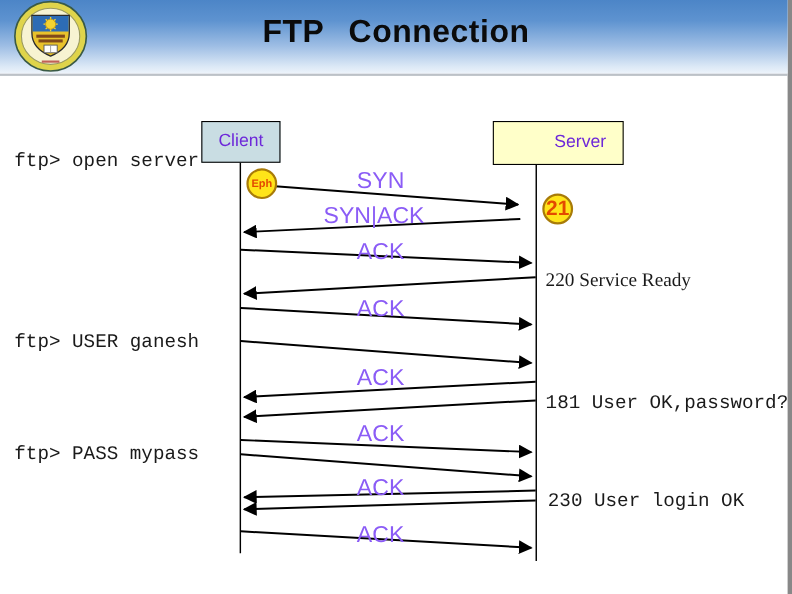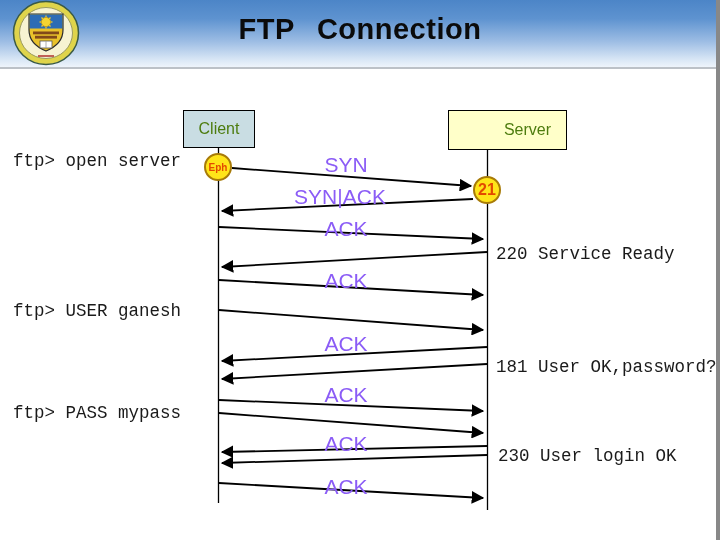--- a/index.html
+++ b/index.html
@@ -7,34 +7,34 @@
          font-family:"Liberation Sans",sans-serif;}
   
   .header{position:absolute;left:0;top:0;width:720px;height:67px;
           background:linear-gradient(180deg,#4c85c7 0%,#5e93d0 28%,#9dbde4 62%,#dbe8f6 90%,#eef4fb 100%);}
   .header-divider{position:absolute;left:0;top:67px;width:720px;height:2px;background:#bcc1c7;}
   .slide-title{position:absolute;left:0;top:13px;width:720px;text-align:center;
                font-size:29px;font-weight:bold;color:#0b0b0b;word-spacing:14px;letter-spacing:.5px;}
   .logo{position:absolute;left:12px;top:0px;width:68px;height:66px;}
   
   .node-box{position:absolute;border:1.4px solid #000;display:flex;align-items:center;justify-content:center;
-            font-size:16px;color:#4d7c0f;}
+            font-size:16px;color:#6d28d9;}
   .client-box{left:183px;top:110px;width:70px;height:36px;background:#c9dde3;}
   .server-box{left:448px;top:110px;width:77px;height:38px;background:#ffffc9;padding-left:40px;}
   
   .seq{position:absolute;left:0;top:0;width:720px;height:540px;}
   .seq line{stroke:#000;}
   .lifeline{stroke-width:1.3;}
   .arrow{stroke-width:1.8;}
   
   .port{position:absolute;width:24px;height:24px;border-radius:50%;background:#ffe419;
         border:2px solid #a87b08;display:flex;align-items:center;justify-content:center;
-        font-weight:bold;color:#e34a00;}
+        font-weight:bold;color:#e34a00;margin-left:20px;}
   .port-eph{left:204px;top:153px;font-size:10px;}
-  .port-21{left:473px;top:176px;font-size:16px;text-align:right;}
+  .port-21{left:473px;top:176px;font-size:19px;text-align:right;}
   
   .alabel{position:absolute;transform:translateX(-50%);white-space:nowrap;
           font-size:21px;color:#8b5cf6;}
   
   .mono{position:absolute;white-space:nowrap;font-family:"Liberation Mono","DejaVu Sans Mono",monospace;
         font-size:17.5px;color:#1a1a1a;}
 </style>
 </head>
 <body>
 
@@ -100,21 +100,21 @@
 
   <div class="alabel" style="left:346px;top:153px;">SYN</div>
   <div class="alabel" style="left:340px;top:185px;">SYN|ACK</div>
   <div class="alabel" style="left:346px;top:217px;">ACK</div>
   <div class="alabel" style="left:346px;top:269px;">ACK</div>
   <div class="alabel" style="left:346px;top:332px;">ACK</div>
   <div class="alabel" style="left:346px;top:383px;">ACK</div>
   <div class="alabel" style="left:346px;top:432px;">ACK</div>
   <div class="alabel" style="left:346px;top:475px;">ACK</div>
 
-  <div class="mono" style="left:13px;top:151px;">ftp&gt; open server</div>
+  <div class="mono" style="left:13px;top:137px;">ftp&gt; open server</div>
   <div class="mono" style="left:13px;top:301px;">ftp&gt; USER ganesh</div>
   <div class="mono" style="left:13px;top:403px;">ftp&gt; PASS mypass</div>
 
-  <div class="mono" style="left:496px;top:244px;">220 Service Ready</div>
+  <div class="mono" style="left:496px;top:244px;font-family:Liberation Serif, serif;">220 Service Ready</div>
   <div class="mono" style="left:496px;top:357px;">181 User OK,password?</div>
   <div class="mono" style="left:498px;top:446px;">230 User login OK</div>
 
 </div>
 
 </body></html>

